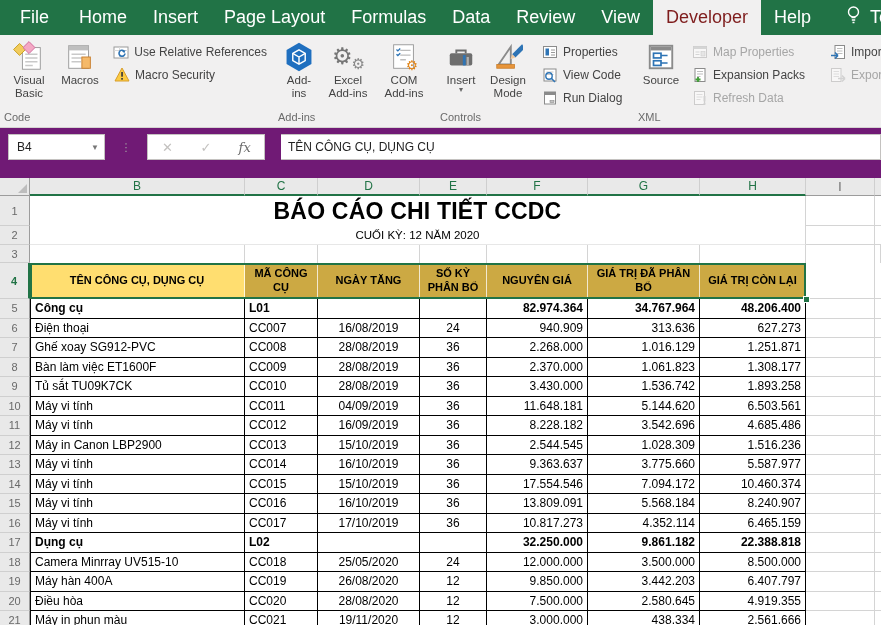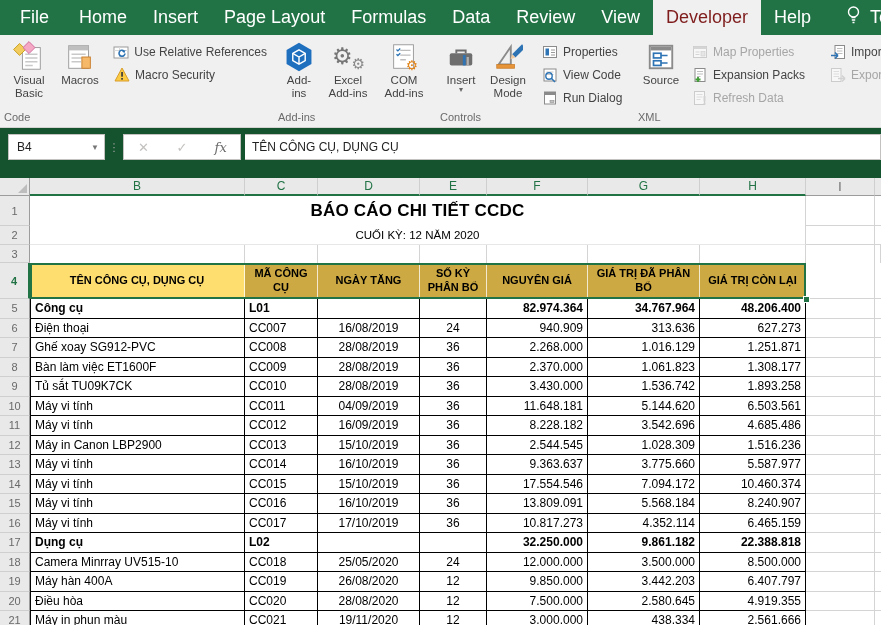--- a/index.html
+++ b/index.html
@@ -26,21 +26,21 @@
   .smallbtn .ic16{width:17px;display:flex;justify-content:center}
   .dis{color:var(--disabled-text,#A6A6A6)}
   .dis .ic16 svg{opacity:.5}
   .red-frame{position:absolute;left:-8px;top:-4px;right:-34px;bottom:-3px;border:3px solid var(--highlight-red,#E8112D);pointer-events:none;z-index:5}
   .drop-arrow{font-size:8px;color:#666;line-height:6px}
   .gearwrap{position:relative;width:32px;height:32px}
   .gearwrap .g1{position:absolute;left:0;top:2px;font-size:23px;color:#767676}
   .gearwrap .g2{position:absolute;right:-1px;top:14px;font-size:15px;color:#8a8a8a}
 
   
-  .fbar{height:50px;background:#14532d;display:flex;align-items:flex-start;padding:6px 0 0 8px;gap:0}
+  .fbar{height:50px;background:#701a75;display:flex;align-items:flex-start;padding:6px 0 0 8px;gap:12px}
   .namebox{width:97px;height:26px;background:#fff;border:1px solid #C4C2C0;display:flex;align-items:center;font-size:12px;color:#222}
   .namebox .txt{flex:1;padding-left:8px}
   .namebox .arr{width:18px;text-align:center;color:#777;font-size:8px}
   .dots{width:18px;text-align:center;color:#a0a0a0;font-size:11px;line-height:26px;letter-spacing:0}
   .fxpanel{width:118px;height:26px;background:#fff;border:1px solid #C4C2C0;display:flex;align-items:center}
   .fxpanel span{flex:1;text-align:center;font-size:13px}
   .fx-x,.fx-ok{color:#C3C1BF}
   .fx-fx{font-family:"DejaVu Serif",serif;font-style:italic;color:#6c6c6c}
   .fml{flex:1;height:26px;background:#fff;border:1px solid #C4C2C0;border-left:none;margin-left:4px;display:flex;align-items:center;padding-left:7px;font-size:12px;color:#222}
 
@@ -58,21 +58,21 @@
   .cell{border-right:1px solid #000;border-bottom:1px solid #000;font-size:12px;display:flex;align-items:center;overflow:hidden;white-space:nowrap;background:#fff;flex:none;color:#000}
   .cell.first{border-left:1px solid #050505}
   .a-l{justify-content:flex-start;padding:0 4px}
   .a-c{justify-content:center}
   .a-r{justify-content:flex-end;padding:0 4px}
   .b{font-weight:bold}
   .ghost{border-right:1px solid #D4D4D4;border-bottom:1px solid #D4D4D4}
   .filler{width:6px;border-right:none}
   .r1{height:30px}.r2{height:19px}.r3{height:18px}.r4{height:36px}.r-data{height:19.5px}
   .merged{width:776px;border-right:1px solid #D4D4D4;display:flex;align-items:center;justify-content:center;background:#fff;flex:none}
-  .title-txt{font-size:17px;font-weight:bold;color:#000;letter-spacing:.2px}
+  .title-txt{font-size:23px;font-weight:bold;color:#000;letter-spacing:.2px}
   .sub-txt{font-size:11.5px;color:#000}
   .r2 .merged{border-bottom:1px solid #E7E7E7}
   .r3 .cell{border-right:1px solid #D4D4D4;border-bottom:none}
   .sel-range{position:relative;display:flex;width:776px;flex:none}
   .sel-range:after{content:"";position:absolute;inset:0;border:2px solid var(--accent-green,#217346);pointer-events:none;z-index:2}
   .hcell{background:var(--header-selected-fill,#CCA943);border-right:1px solid rgba(255,255,255,.75);display:flex;align-items:center;justify-content:center;text-align:center;font-size:11px;font-weight:bold;line-height:1.25;padding:0 3px;white-space:normal;color:#000;flex:none}
   .hcell:last-of-type{border-right:none}
   .hcell.active-cell{background:var(--header-active-fill,#FFDE70)}
   .fill-handle{position:absolute;right:-4px;bottom:-4px;width:7px;height:7px;background:var(--accent-green,#217346);border:1px solid #fff;z-index:3}
 </style>

